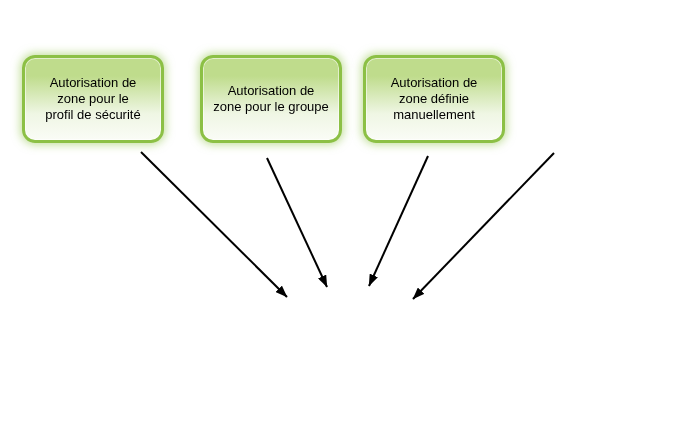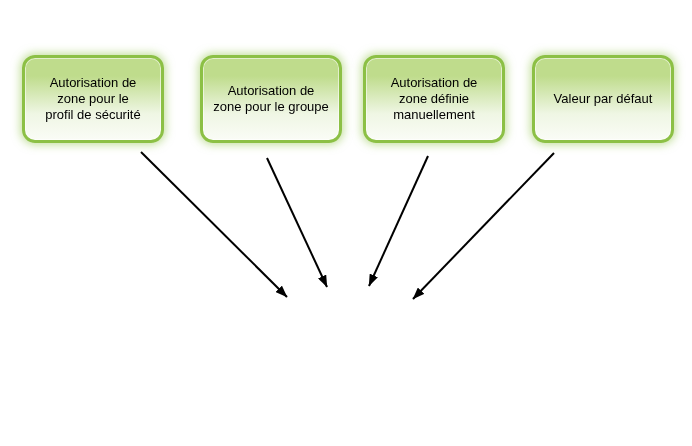--- a/index.html
+++ b/index.html
@@ -92,18 +92,15 @@
     <span class="node-label">Autorisation de
 zone pour le groupe</span>
   </div>
 
   <div class="node source" style="left:363px; top:55px; width:142px; height:88px;">
     <span class="node-label">Autorisation de
 zone définie
 manuellement</span>
   </div>
 
-  <div class="node source" style="left:532px; top:55px; width:142px; height:88px;">
-    <span class="node-label">Valeur par défaut</span>
-  </div>
 
 
 </div>
 
 </body></html>

